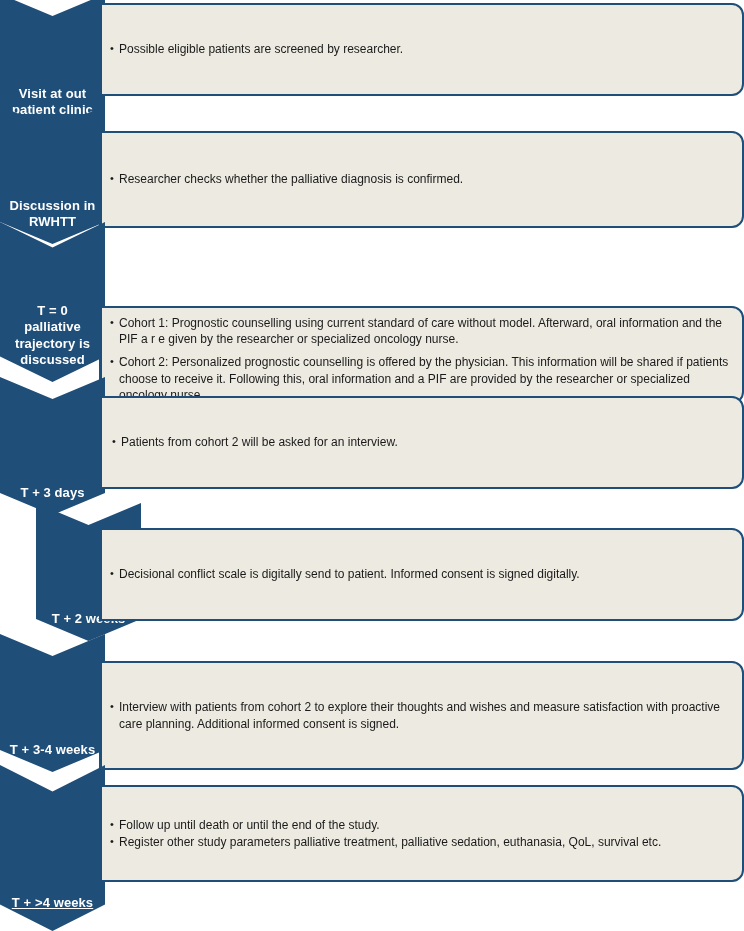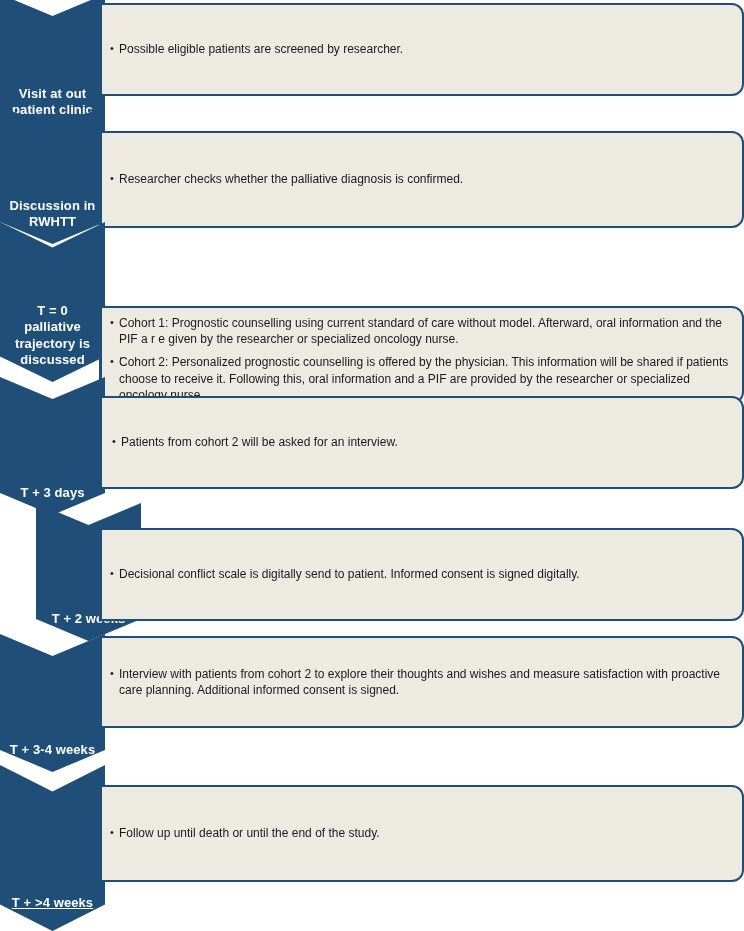--- a/index.html
+++ b/index.html
@@ -165,30 +165,31 @@
     <ul class="bullets">
       <li>Decisional conflict scale is digitally send to patient. Informed consent is signed digitally.</li>
     </ul>
   </div>
 
   <div class="chevron" style="top:634px; height:138px;">
     <span class="chevron-label">
       <span class="sub">T + 3-4 weeks</span>
     </span>
   </div>
-  <div class="stepbox" style="top:636px; height:92px;">
+  <div class="stepbox" style="top:661px; height:109px;">
     <ul class="bullets">
       <li>Interview with patients from cohort 2 to explore their thoughts and wishes and measure satisfaction with proactive care planning. Additional informed consent is signed.</li>
     </ul>
   </div>
 
   <div class="chevron" style="top:765px; height:166px;">
     <span class="chevron-label" style="padding-bottom:20px;text-decoration:underline;">
       <span class="sub">T + &gt;4 weeks</span>
     </span>
   </div>
   <div class="stepbox" style="top:785px; height:97px;">
     <ul class="bullets">
       <li>Follow up until death or until the end of the study.</li>
+      <li>Register other study parameters palliative treatment, palliative sedation, euthanasia, QoL, survival etc.</li>
     </ul>
   </div>
 
 </div>
 
 </body></html>

